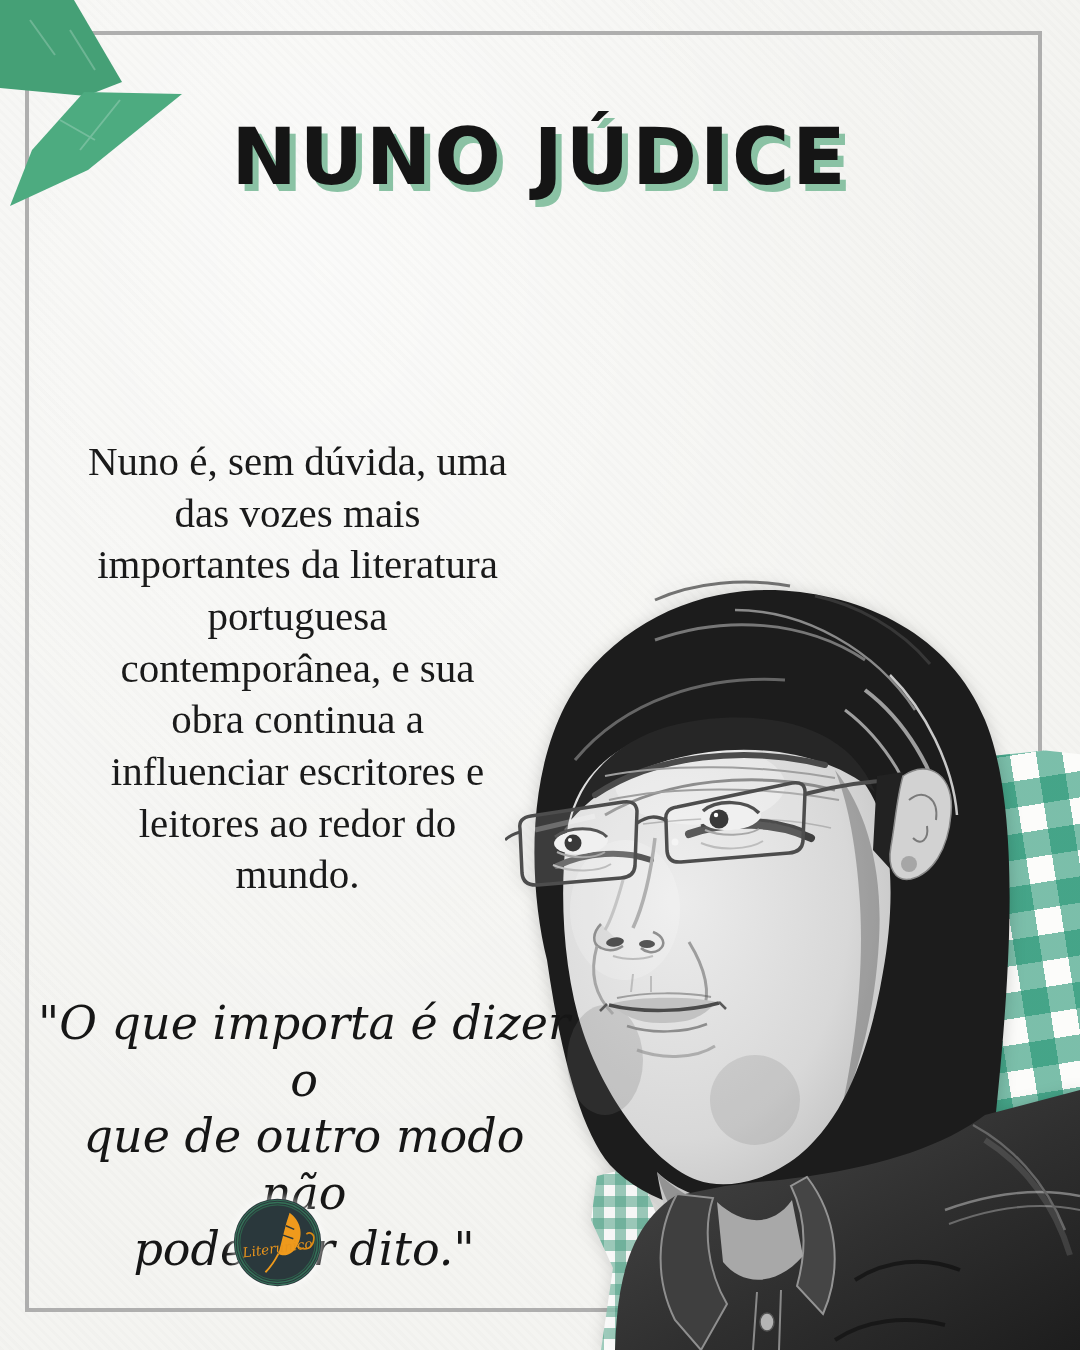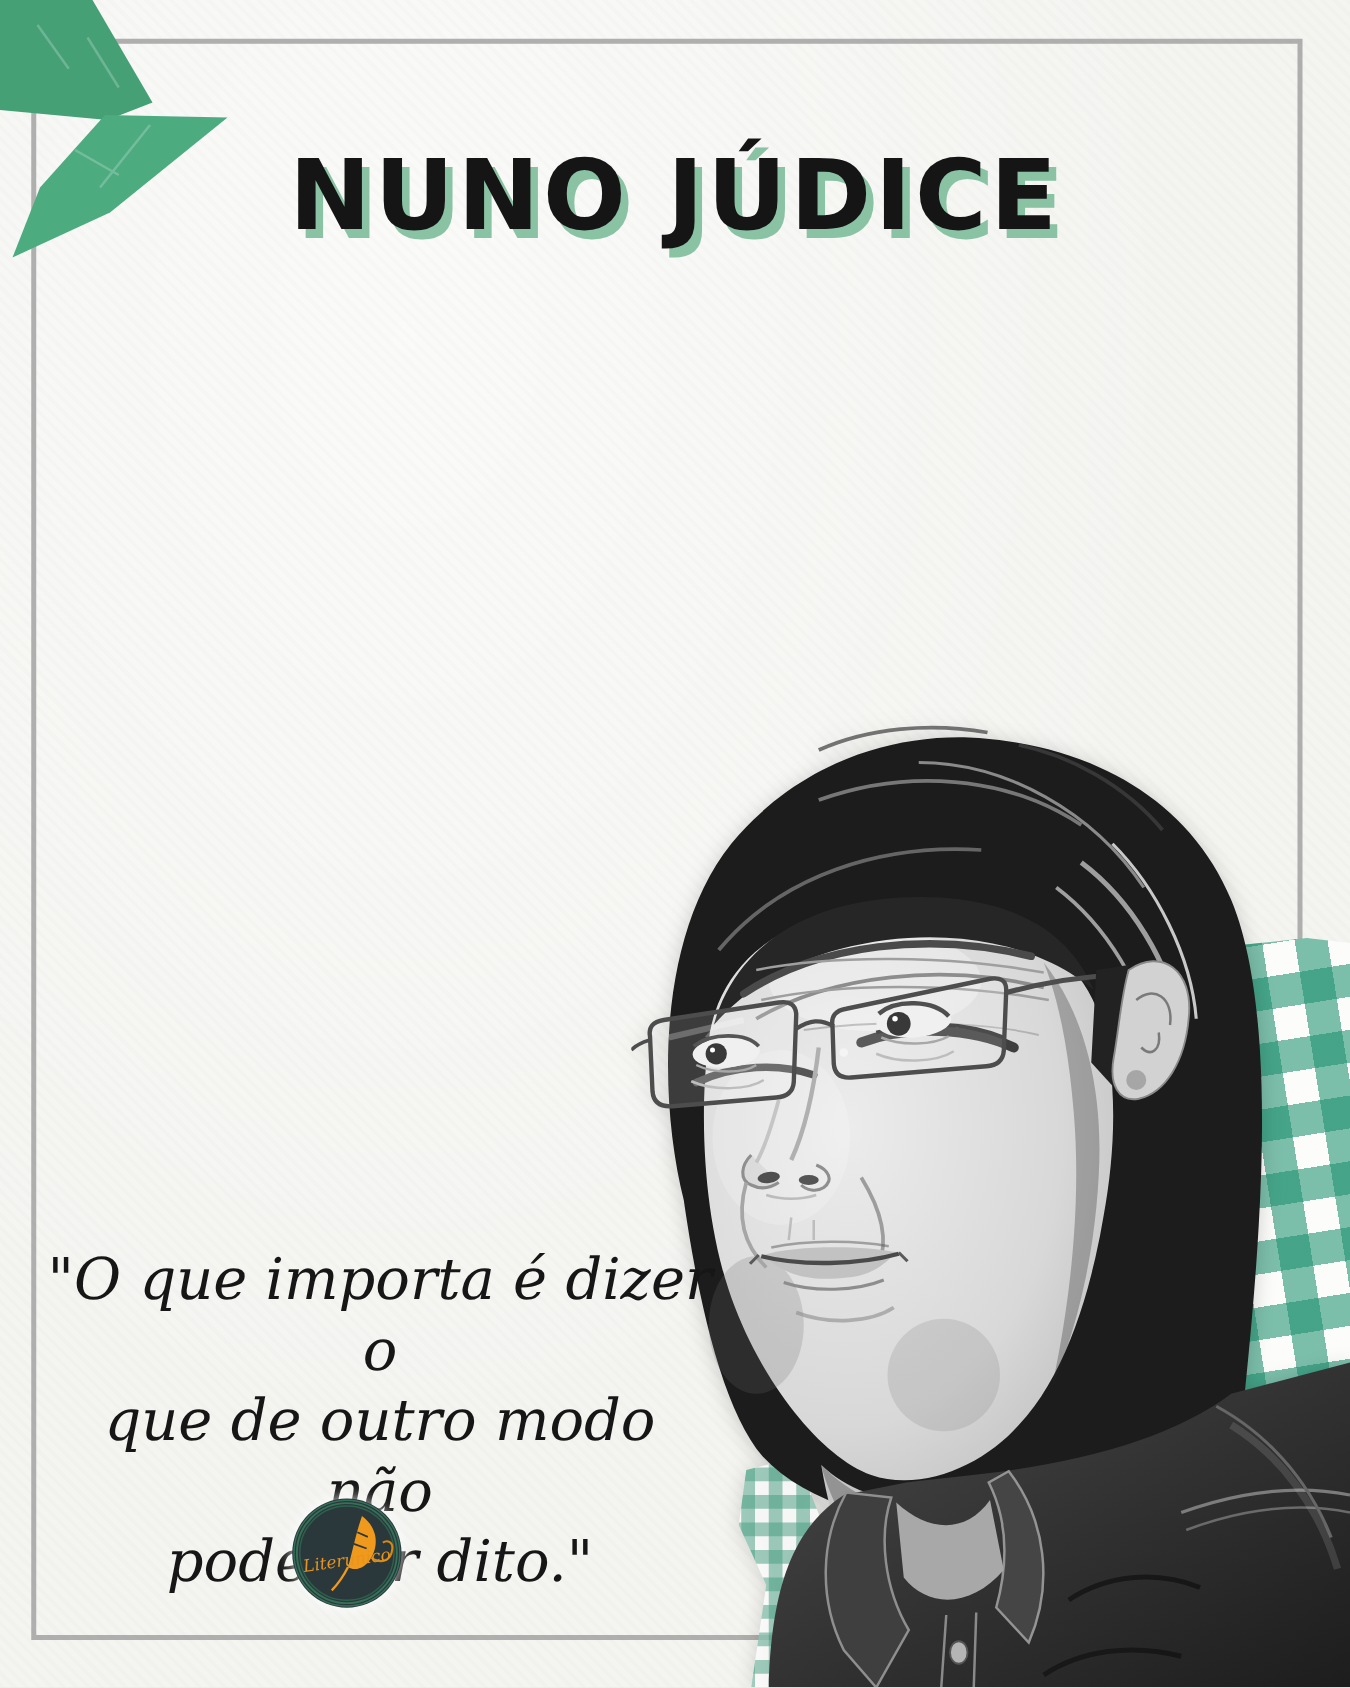--- a/index.html
+++ b/index.html
@@ -64,20 +64,29 @@
     <polygon points="0,0 74,0 122,82 86,96 0,88" fill="#45a076"></polygon>
     <polygon points="84,92 182,94 88,170 10,206 32,150" fill="#4dab80"></polygon>
     <path d="M 30,20 L 55,55 M 70,30 L 95,70 M 60,120 L 95,140 M 120,100 L 80,150" stroke="rgba(255,255,255,.22)" stroke-width="2" fill="none"></path>
   </svg>
 
   <div class="gingham"></div>
 
   <h1 class="title">NUNO JÚDICE</h1>
 
 
+  <p class="bio-main">Nuno é, sem dúvida, uma
+das vozes mais
+importantes da literatura
+portuguesa
+contemporânea, e sua
+obra continua a
+influenciar escritores e
+leitores ao redor do
+mundo.</p>
 
   <p class="quote">"O que importa é dizer o
 que de outro modo não
 pode ser dito."</p>
 
   <svg class="portrait" role="img" width="575" height="770" viewBox="0 0 575 770" aria-label="Black-and-white portrait photo of Nuno Júdice, an older man with glasses wearing a denim shirt">
     <defs>
       <radialGradient id="faceGrad" cx="35%" cy="38%" r="75%">
         <stop offset="0%" stop-color="#ececec"></stop>
         <stop offset="70%" stop-color="#d8d8d8"></stop>

